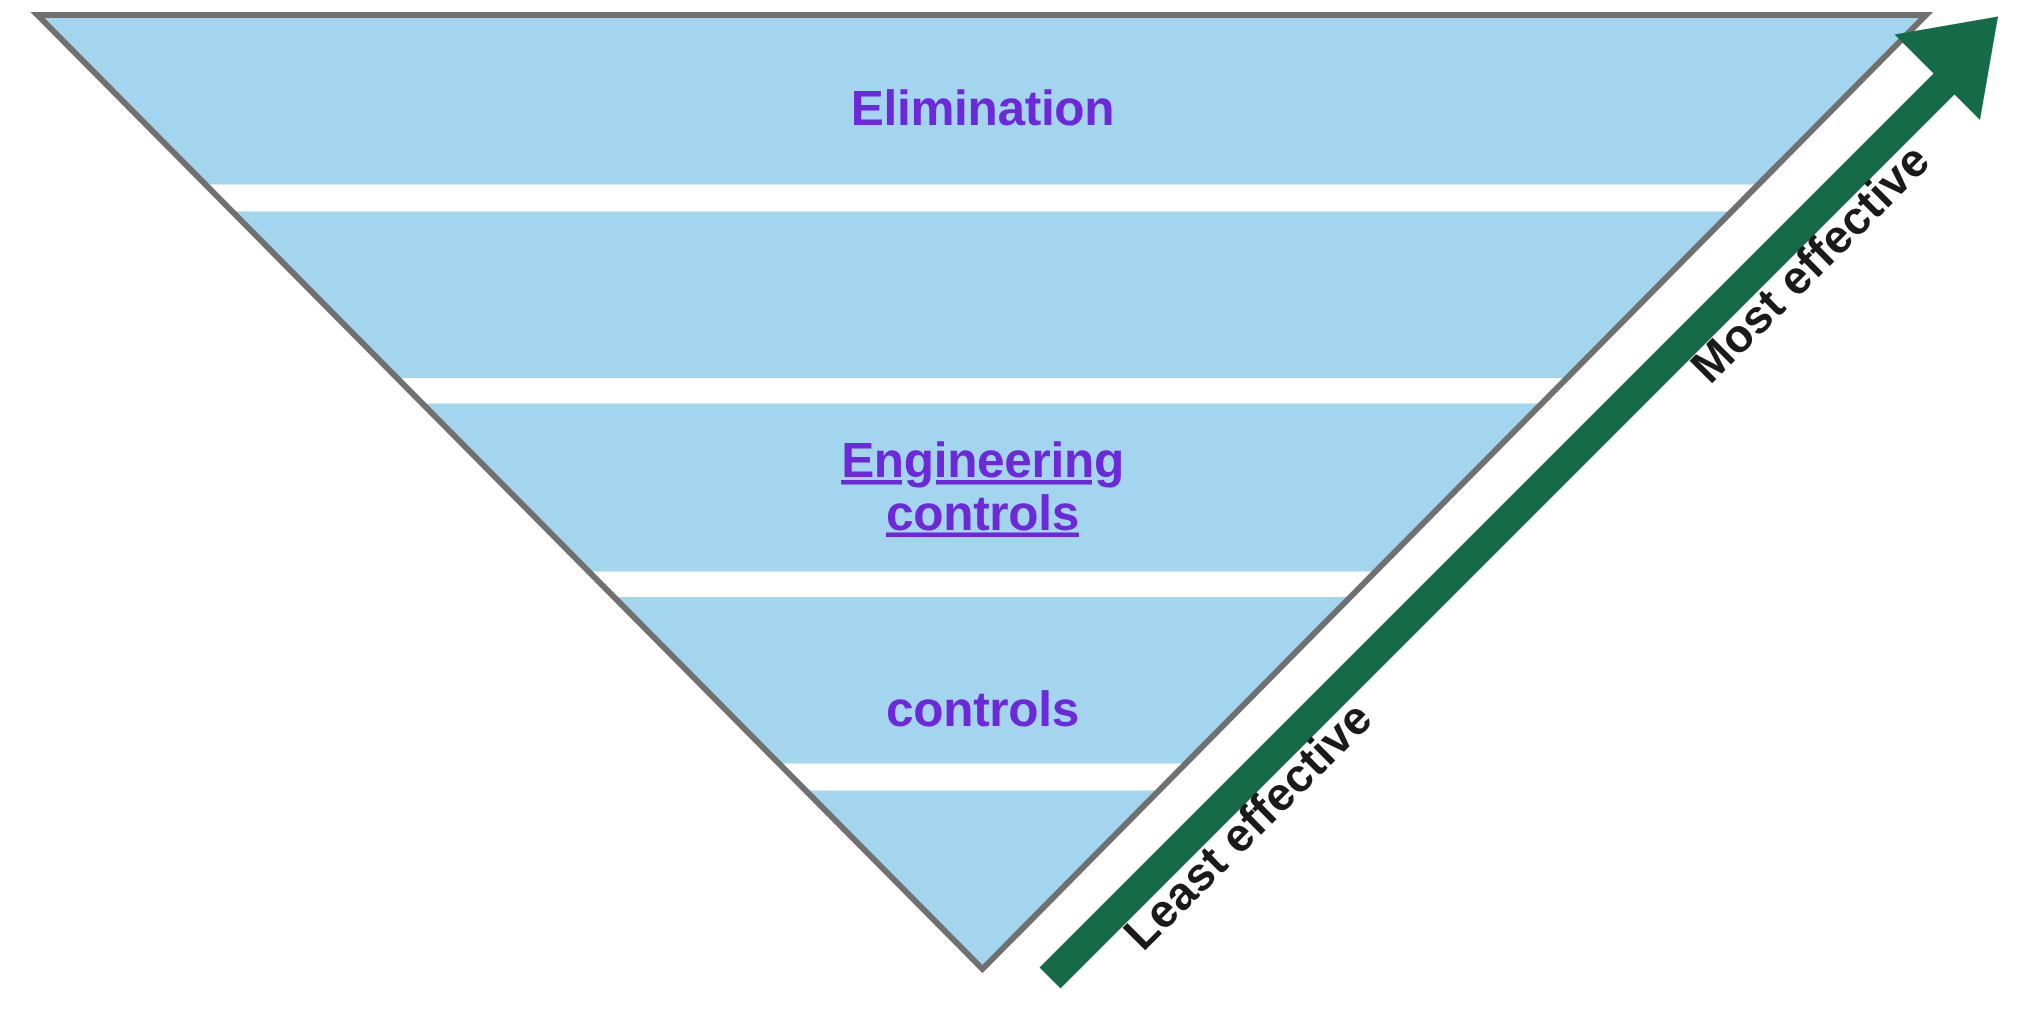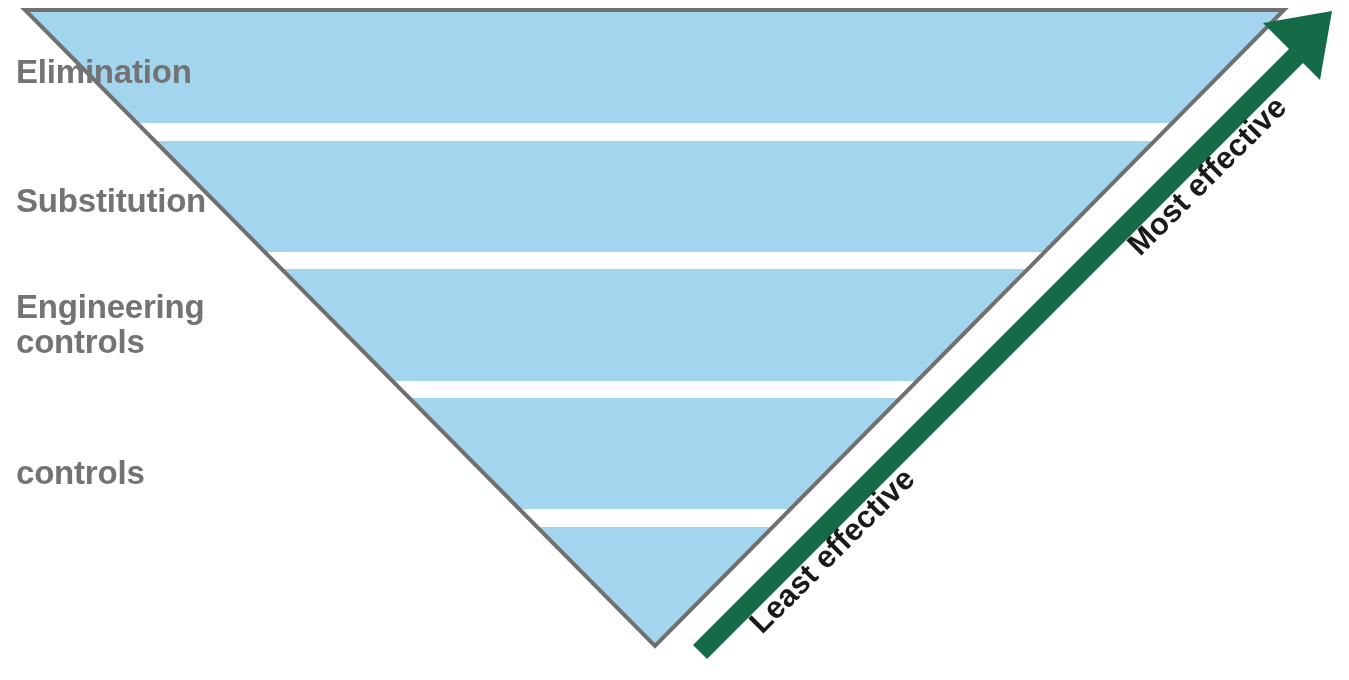--- a/index.html
+++ b/index.html
@@ -21,29 +21,29 @@
   #diagram-svg {
     position: absolute;
     left: 0;
     top: 0;
     width: 1349px;
     height: 680px;
     display: block;
   }
   .band-label {
     position: absolute;
+    text-align: center;
     font-family: "Liberation Sans", sans-serif;
     font-weight: bold;
-    color: #737373;
+    color: #6d28d9;
     line-height: 1.06;
     letter-spacing: -0.2px;
     white-space: pre-line;
     pointer-events: none;
     user-select: none;
-    padding-left: 16px;
   }
   .axis-label {
     position: absolute;
     font-family: "Liberation Sans", sans-serif;
     font-weight: bold;
     color: #1a1a1a;
     white-space: nowrap;
     transform-origin: 0% 50%;
     letter-spacing: 0.2px;
   }
@@ -74,23 +74,22 @@
 
     <g>
       <polygon id="arrow-shaft" points="693,645 707,659 1310,56 1296,42" fill="#156b48"></polygon>
       <polygon id="arrow-head" points="1332,11 1263,23 1320,80" fill="#156b48"></polygon>
       <polygon id="arrow-head-fill" points="1332,11 1276,34 1309,67" fill="#156b48"></polygon>
     </g>
   </svg>
 
   <div class="band-label" id="label-1" style="left: 0px; width: 1310px; top: 54.51px; font-size: 33px;">Elimination</div>
 
-  <div class="band-label" id="label-2" style="left: 0px; width: 1310px; top: 183.51px; font-size: 33px;">Substitution</div>
 
-  <div class="band-label" id="label-3" style="left: 0px; width: 1310px; top: 290.02px; font-size: 33px;"><span>Engineering</span><br><span>controls</span></div>
+  <div class="band-label" id="label-3" style="left: 0px; width: 1310px; top: 290.02px; font-size: 33px; text-decoration: underline;"><span>Engineering</span><br><span>controls</span></div>
 
   <div class="band-label" id="label-4" style="left: 0px; width: 1310px; top: 421.02px; font-size: 33px;"><br><span>controls</span></div>
 
 
   <div class="axis-label" id="axis-least" style="left: 755px; top: 610px; font-size: 31px; transform: rotate(-45deg); color: rgb(26, 26, 26);">Least effective</div>
 
   <div class="axis-label" id="axis-most" style="left: 1133px; top: 232px; font-size: 31px; transform: rotate(-45deg); color: rgb(26, 26, 26);">Most effective</div>
 
 </div>
 

